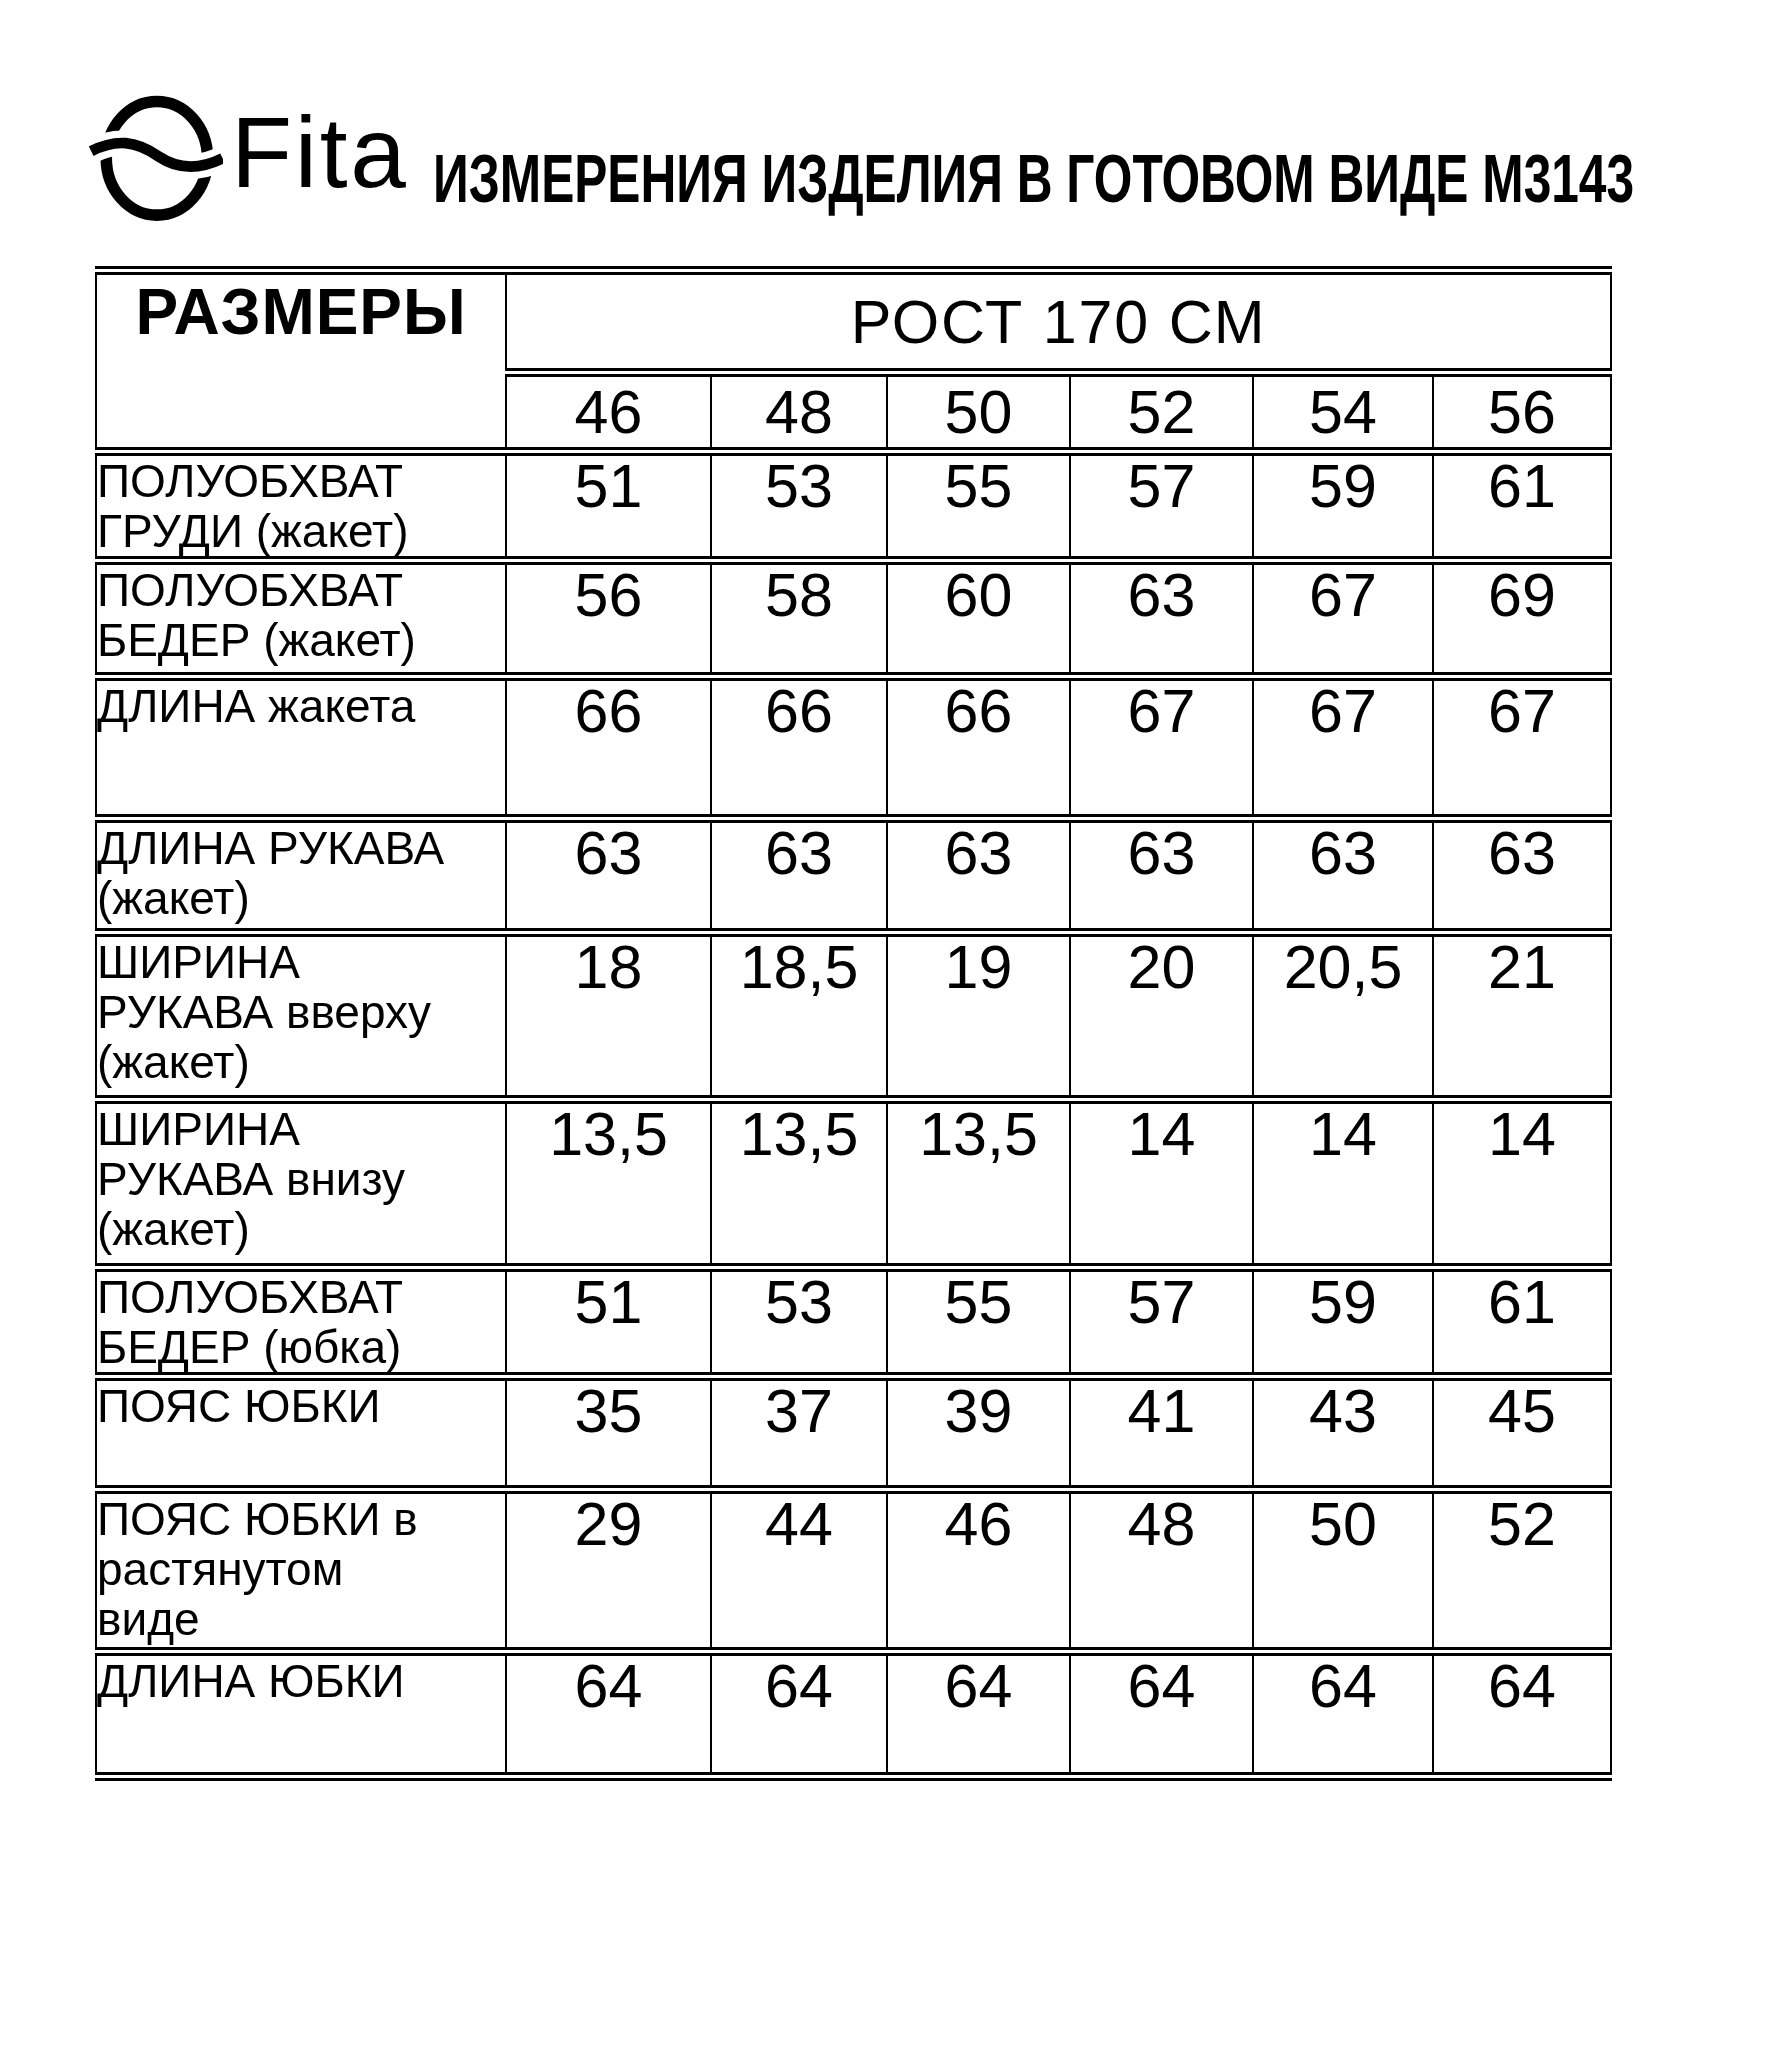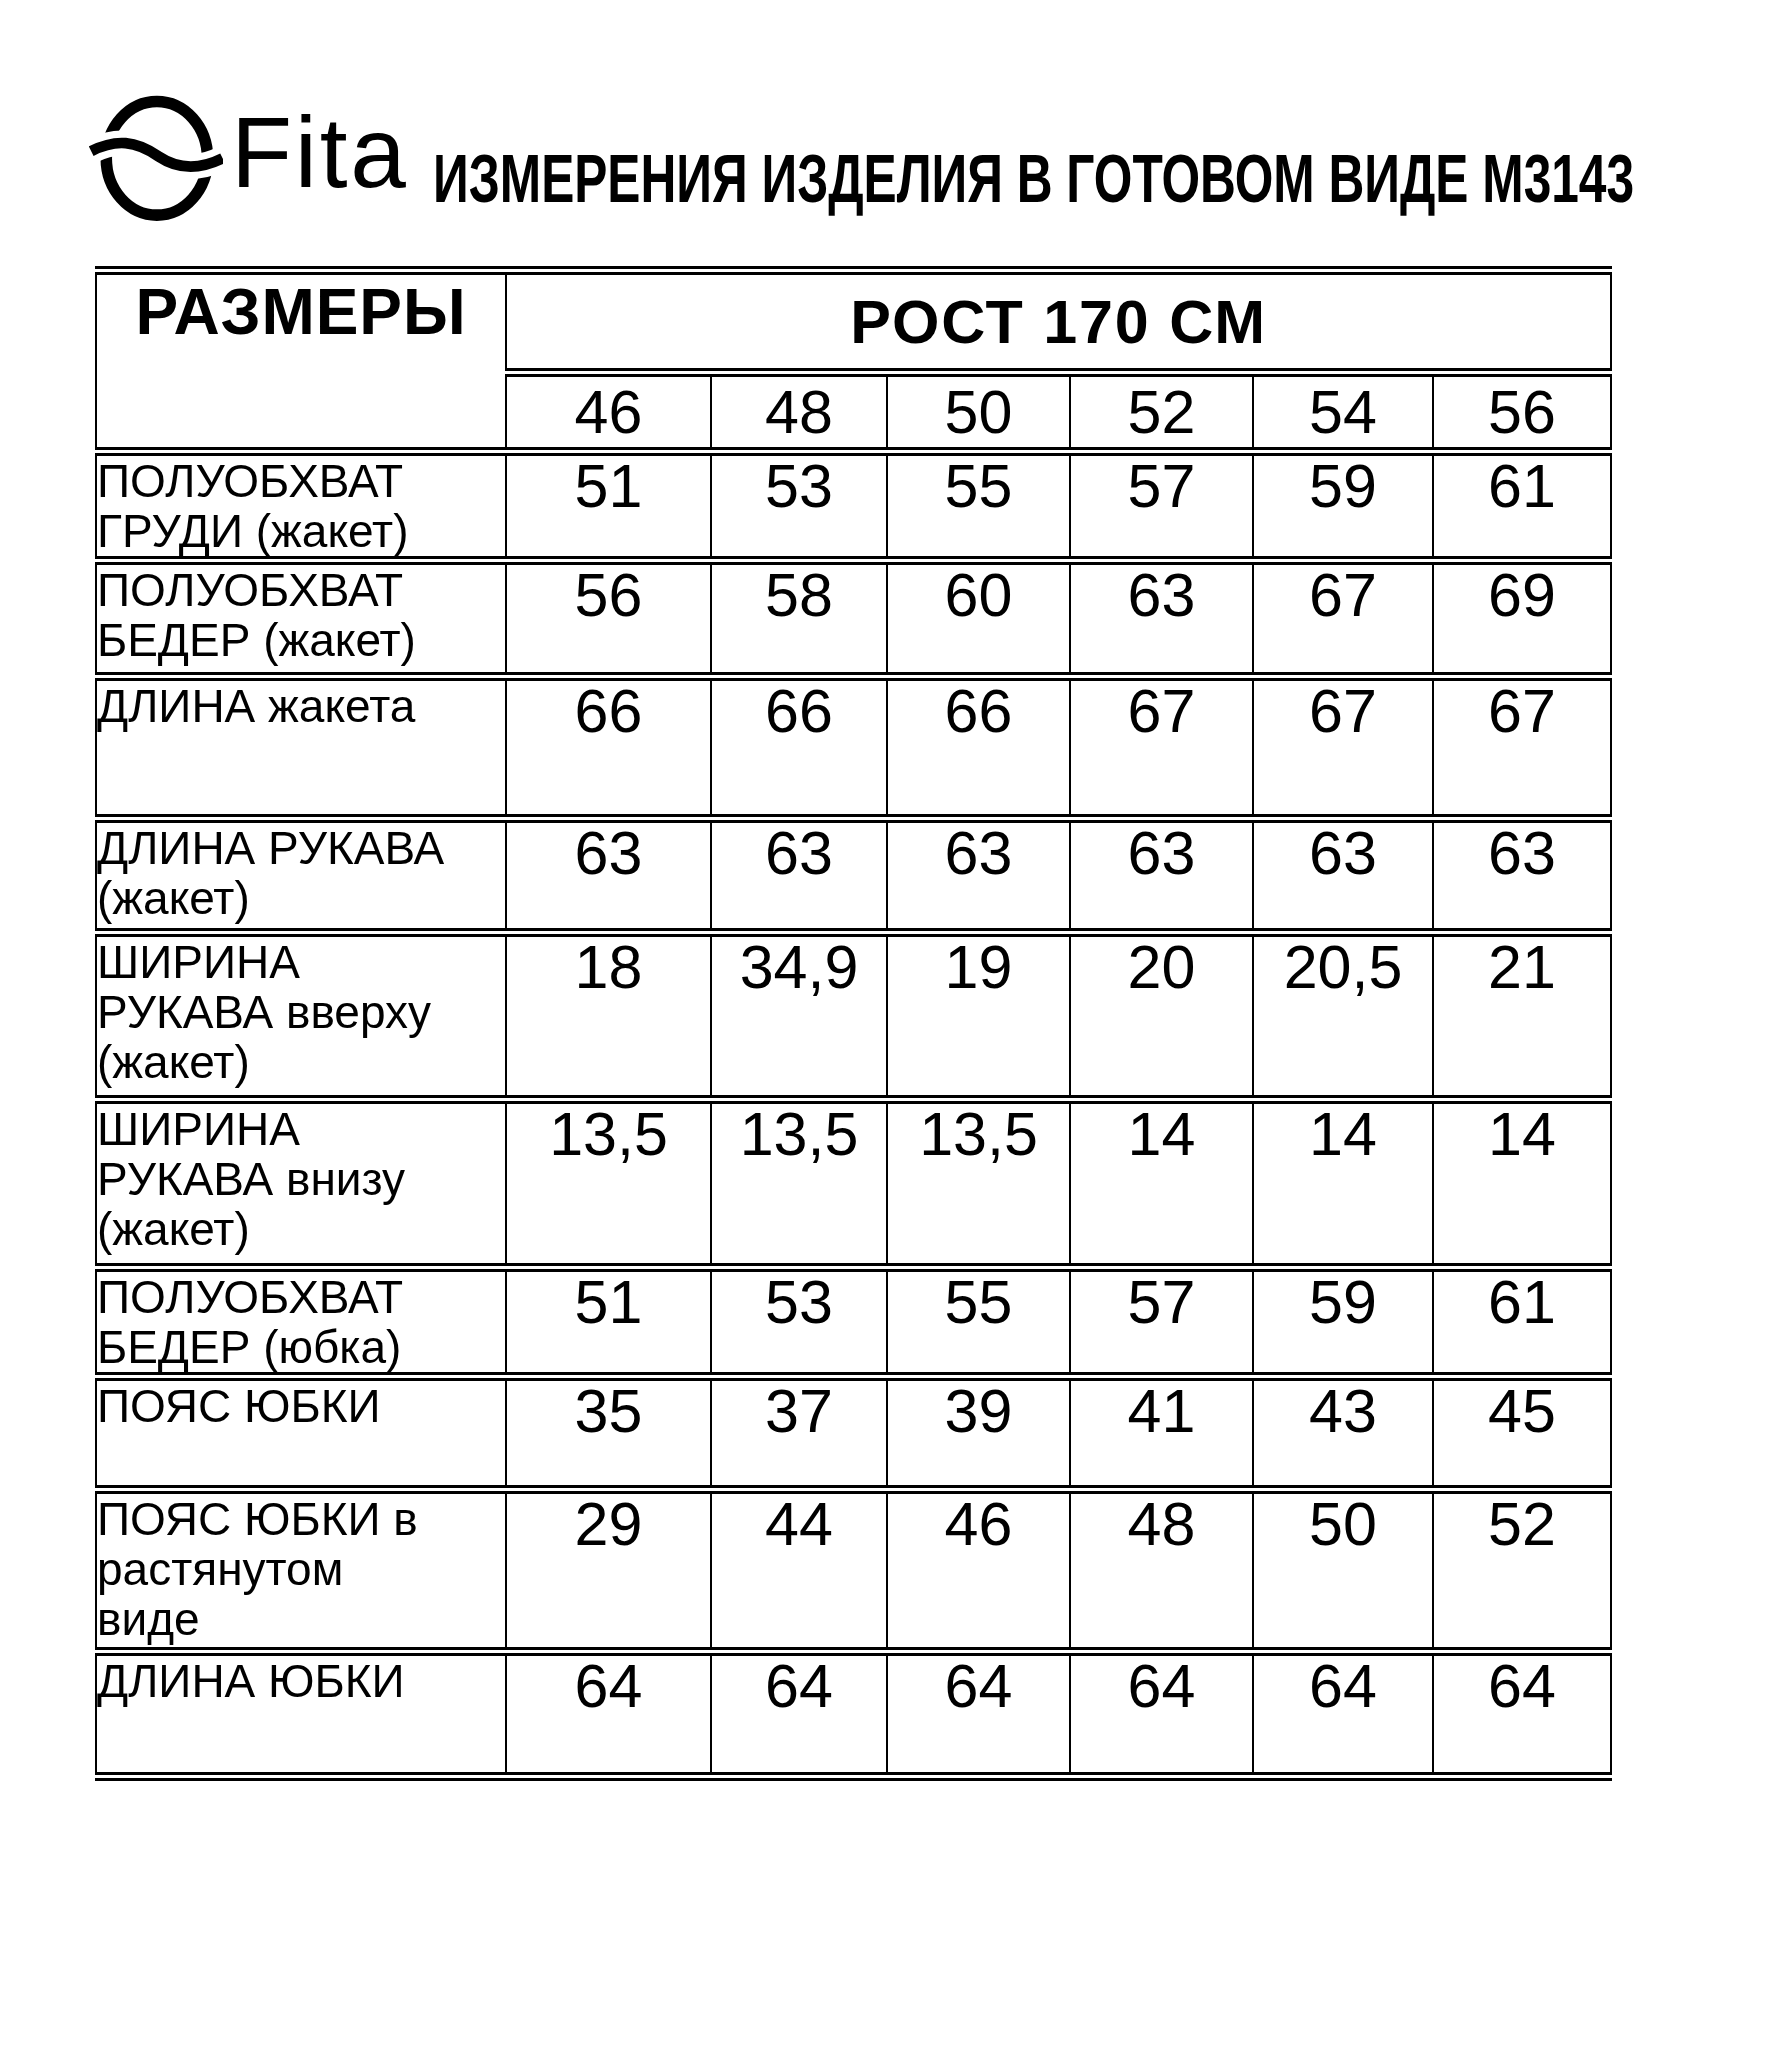--- a/index.html
+++ b/index.html
@@ -32,21 +32,21 @@
   }
   .size-table tr { border-top:9px double #000; }
   .size-table th, .size-table td { border:2.7px solid #000; padding:0; }
 
   .corner {
     vertical-align:top; text-align:center;
     font-size:64px; font-weight:bold; padding-top:16px; letter-spacing:0.9px;
   }
   .group {
     vertical-align:middle; text-align:center;
-    font-size:61px; font-weight:bold; letter-spacing:1.8px;
+    font-size:61px; font-weight:normal; letter-spacing:1.8px;
   }
   .size {
     vertical-align:middle; text-align:center;
     font-size:61px; font-weight:normal;
   }
   .label {
     vertical-align:top; text-align:left;
     font-size:46px; line-height:50px;
     padding:5.3px 5.3px 0 10.7px;
     white-space:pre-line;
@@ -141,21 +141,21 @@
       <td class="num">63</td>
       <td class="num">63</td>
       <td class="num">63</td>
     </tr>
 
     <tr style="height:167px">
       <td class="label">ШИРИНА
 РУКАВА вверху
 (жакет)</td>
       <td class="num">18</td>
-      <td class="num">34,9</td>
+      <td class="num">18,5</td>
       <td class="num">19</td>
       <td class="num">20</td>
       <td class="num">20,5</td>
       <td class="num">21</td>
     </tr>
 
     <tr style="height:168px">
       <td class="label">ШИРИНА
 РУКАВА внизу
 (жакет)</td>

